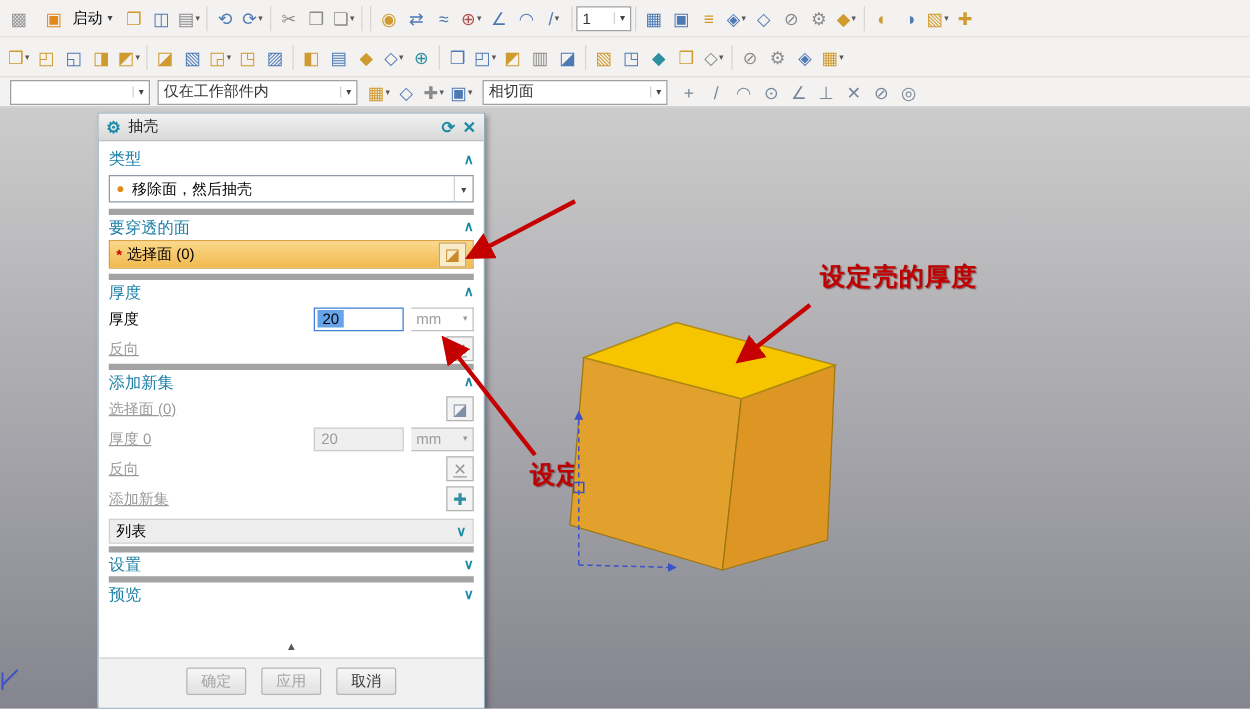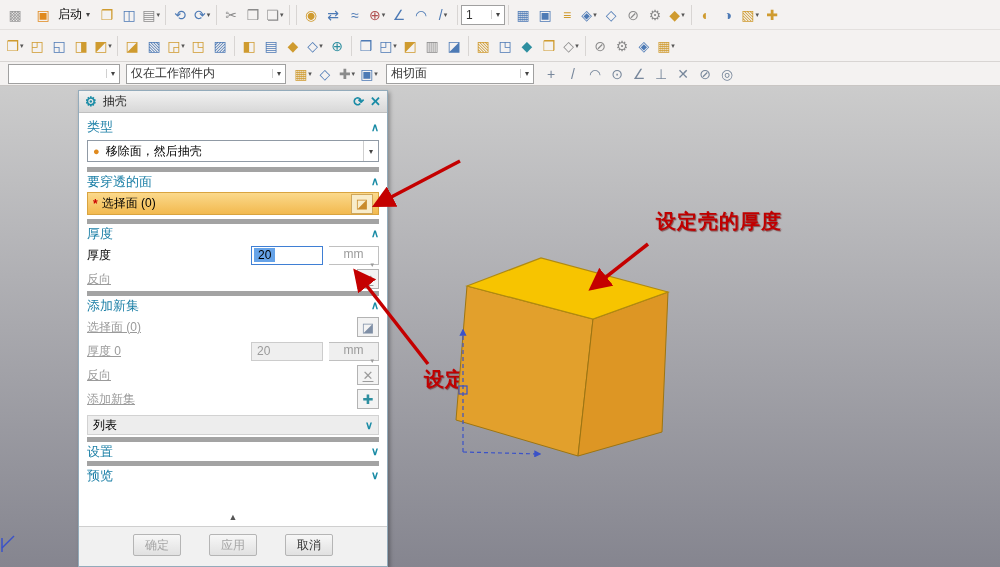--- a/index.html
+++ b/index.html
@@ -45,26 +45,26 @@
   .ball { color:#e08a1e; font-size:11px; }
   .pierce { height:23px; flex:0 0 23px; background:linear-gradient(#fbd98b,#f2b94f); border:1px solid #d9a440; display:flex; align-items:center; gap:4px; padding:0 5px; margin:1px 0 4px; }
   .star { color:#cc0000; font-weight:bold; }
   .row { height:24px; flex:0 0 24px; display:flex; align-items:center; gap:6px; }
   .gray { color:#9b9b9b;text-decoration:underline; }
   .spacer { flex:1; }
   .ibox { width:22px; height:20px; border:1px solid #b3b3b3; background:#f3f3f3; display:flex; align-items:center; justify-content:center; font-size:13px; flex:0 0 22px; }
   .ibox.hl { background:#f8ecca; border-color:#cfa75c; }
   .thk { width:72px; height:19px; border:1px solid #3f7fd4; background:#fff; display:flex; align-items:center; padding:0 2px; }
   .thk .sel { background:#66a3e8; color:#000; padding:0 4px; }
-  .unit { width:50px; height:19px; border:1px solid #c0c0c0; border-left:none; background:#fff; color:#9b9b9b; display:flex; align-items:center; padding:0 4px;flex-direction:column; }
+  .unit { width:50px; height:19px; border:1px solid #c0c0c0; border-left:none; background:#fff; color:#9b9b9b; display:flex; align-items:center; padding:0 4px; }
   .unit .arr { margin-left:auto; font-size:7px; color:#999; }
   .din { width:72px; height:19px; border:1px solid #cccccc; background:#efefef; color:#9a9a9a; display:flex; align-items:center; padding:0 5px; }
   .listbar { height:20px; flex:0 0 20px; background:#ededed; border:1px solid #d2d2d2; display:flex; align-items:center; justify-content:space-between; padding:0 5px; margin:4px 0 2px; }
   .handle { text-align:center; color:#555; font-size:9px; height:14px; flex:0 0 14px; }
-  .btnbar { border-top:1px solid #cfcfcf; background:#f1f1f1; display:flex; justify-content:center; gap:28px; padding:7px 0 10px; }
+  .btnbar { border-top:1px solid #cfcfcf; background:#f1f1f1; display:flex; justify-content:center; gap:12px; padding:7px 0 10px; }
   .btn { width:48px; height:22px; background:linear-gradient(#f7f7f7,#e1e1e1); border:1px solid #b5b5b5; border-radius:2px; display:flex; align-items:center; justify-content:center; color:#333; }
   .btn.dis { color:#a5a5a5; }
 </style>
 </head>
 <body>
 
 <div class="screen">
 
   <div class="tb tb1">
     <span style="display: inline-flex; align-items: center;">

